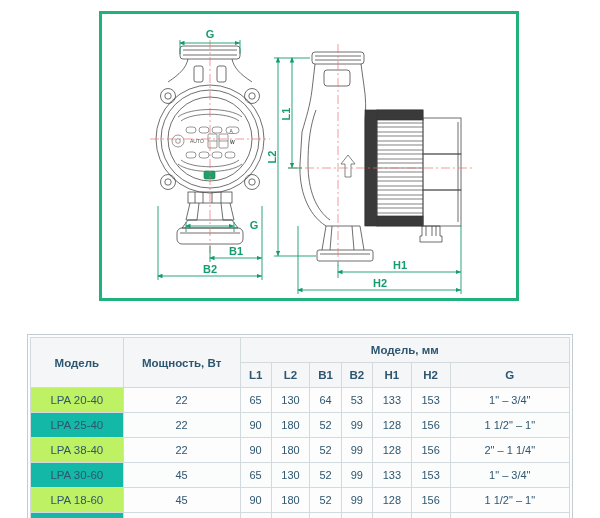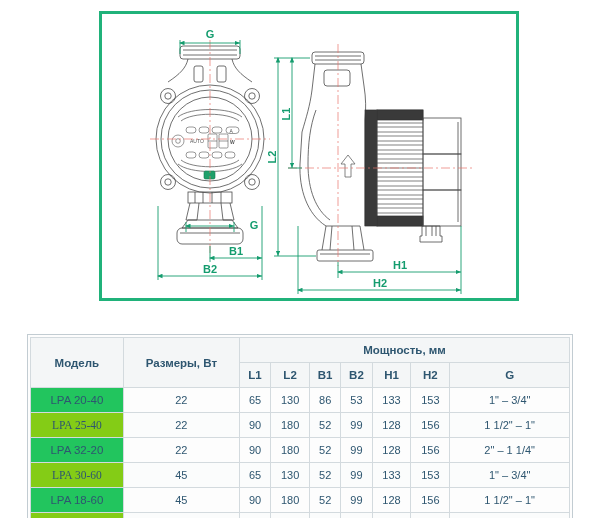--- a/index.html
+++ b/index.html
@@ -67,26 +67,26 @@
     font-weight: bold;
     background: #f4f6f7;
     font-size: 11.5px;
   }
   .col-model   { width: 96px; background: #f4f6f7; font-weight: bold; }
   .col-power   { width: 120px; }
   .col-dim     { width: 32px; }
   .col-dim-w   { width: 40px; }
   .col-g       { width: 126px; }
   td.model-cell {
-    background: #22c55e;
+    background: #bef264;
     font-weight: bold;
     font-size: 11.5px;
   }
   tr.row-alt td { background: #fbfcfc; }
-  tr.row-alt td.model-cell { background: #84cc16; font-family: Liberation Serif, serif; }
+  tr.row-alt td.model-cell { background: #14b8a6; }
 
   
   .dimlabel { font-family: "Liberation Sans", sans-serif; font-size: 11px; font-weight: bold; fill: #149c6e; }
   .panel-txt { font-family: "Liberation Sans", sans-serif; font-size: 5px; fill: #555; }
 </style>
 </head>
 <body>
 
 <div id="drawing-panel">
   <svg id="drawing-svg" viewBox="0 0 420 290">
@@ -303,58 +303,58 @@
     </g>
     <text class="dimlabel" x="278" y="273" text-anchor="middle">H2</text>
   </svg>
 </div>
 
 <div id="spec-table-wrap">
   <table id="spec-table">
     <thead>
       <tr>
         <th class="col-model" rowspan="2">Модель</th>
-        <th class="col-power" rowspan="2">Размеры, Вт</th>
-        <th colspan="7">Мощность, мм</th>
+        <th class="col-power" rowspan="2">Мощность, Вт</th>
+        <th colspan="7">Модель, мм</th>
       </tr>
       <tr>
         <th class="col-dim">L1</th>
         <th class="col-dim-w">L2</th>
         <th class="col-dim">B1</th>
         <th class="col-dim">B2</th>
         <th class="col-dim-w">H1</th>
         <th class="col-dim-w">H2</th>
         <th class="col-g">G</th>
       </tr>
     </thead>
     <tbody>
       <tr>
         <td class="model-cell">LPA 20-40</td>
         <td>22</td>
         <td>65</td>
         <td>130</td>
-        <td>86</td>
+        <td>64</td>
         <td>53</td>
         <td>133</td>
         <td>153</td>
         <td>1" – 3/4"</td>
       </tr>
       <tr class="row-alt">
         <td class="model-cell">LPA 25-40</td>
         <td>22</td>
         <td>90</td>
         <td>180</td>
         <td>52</td>
         <td>99</td>
         <td>128</td>
         <td>156</td>
         <td>1 1/2" – 1"</td>
       </tr>
       <tr>
-        <td class="model-cell">LPA 32-20</td>
+        <td class="model-cell">LPA 38-40</td>
         <td>22</td>
         <td>90</td>
         <td>180</td>
         <td>52</td>
         <td>99</td>
         <td>128</td>
         <td>156</td>
         <td>2" – 1 1/4"</td>
       </tr>
       <tr class="row-alt">

